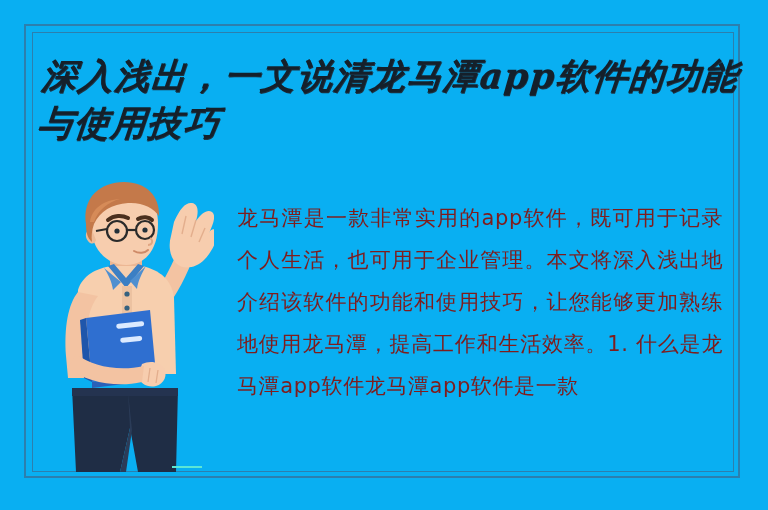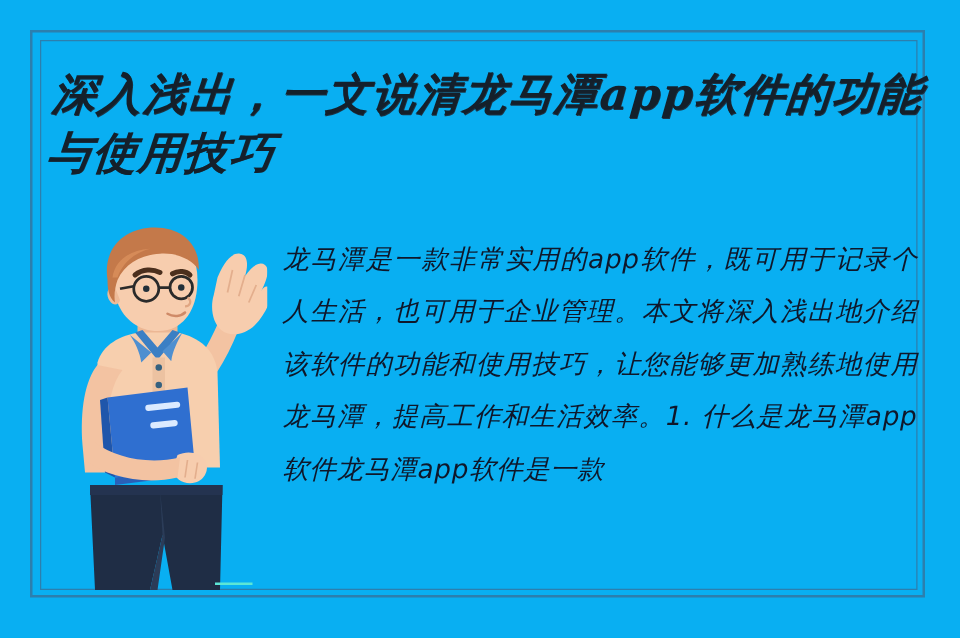--- a/index.html
+++ b/index.html
@@ -69,29 +69,28 @@
   
   .body-block {
     position: absolute;
     left: 222px;
     top: 182px;
     width: 516px;
     height: 288px;
     overflow: hidden;
   }
   .body-text {
-    margin: 4px;
+    margin: 15px;
     font-family: "DejaVu Sans", "Liberation Sans", sans-serif;
     font-size: 21px;
     line-height: 42px;
-    color: #0f172a;
+    color: #7f1d1d;
     letter-spacing: 0.6px;
     text-align: justify;
     text-justify: inter-character;
-    font-style: italic;
   }
 
   
   .illustration {
     position: absolute;
     left: 46px;
     top: 178px;
     width: 168px;
     height: 294px;
     overflow: hidden;

